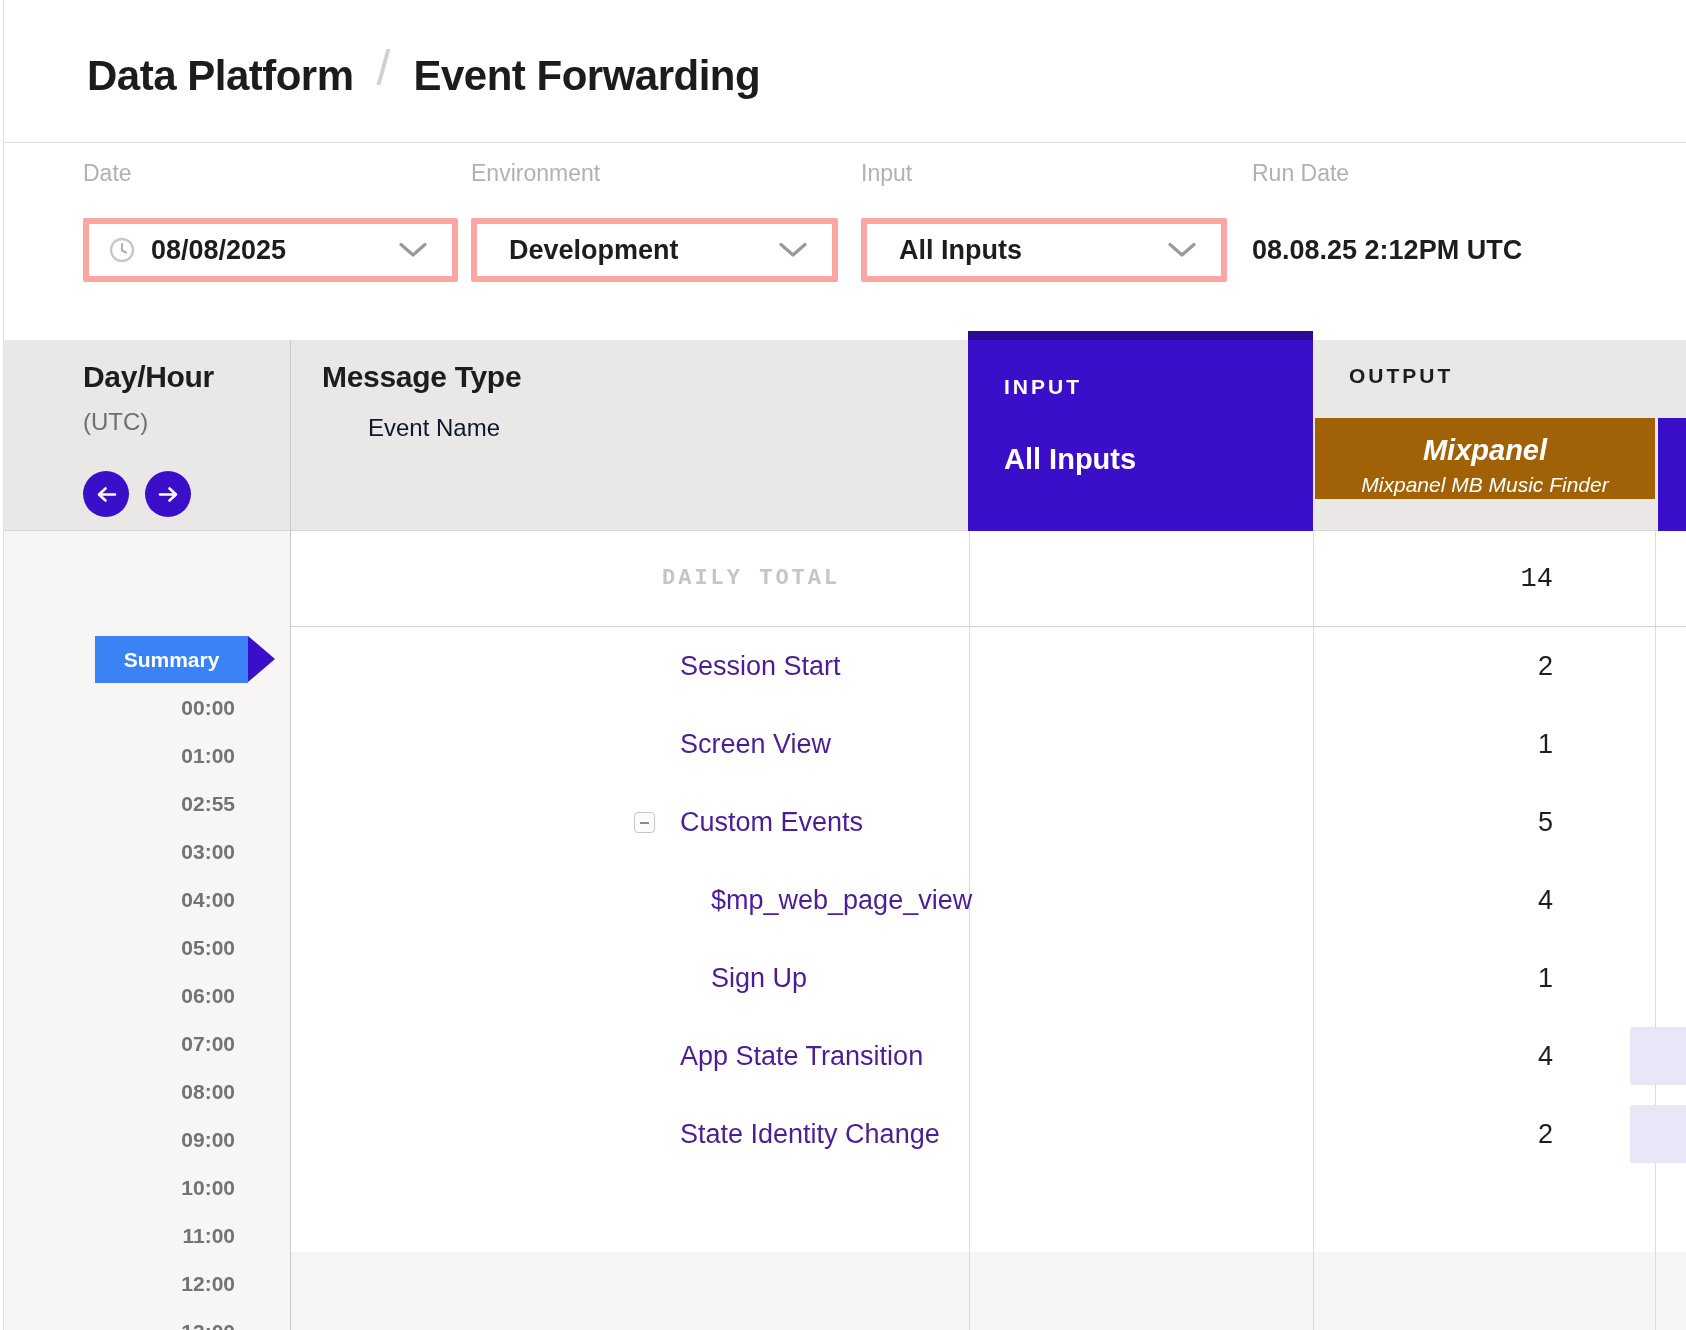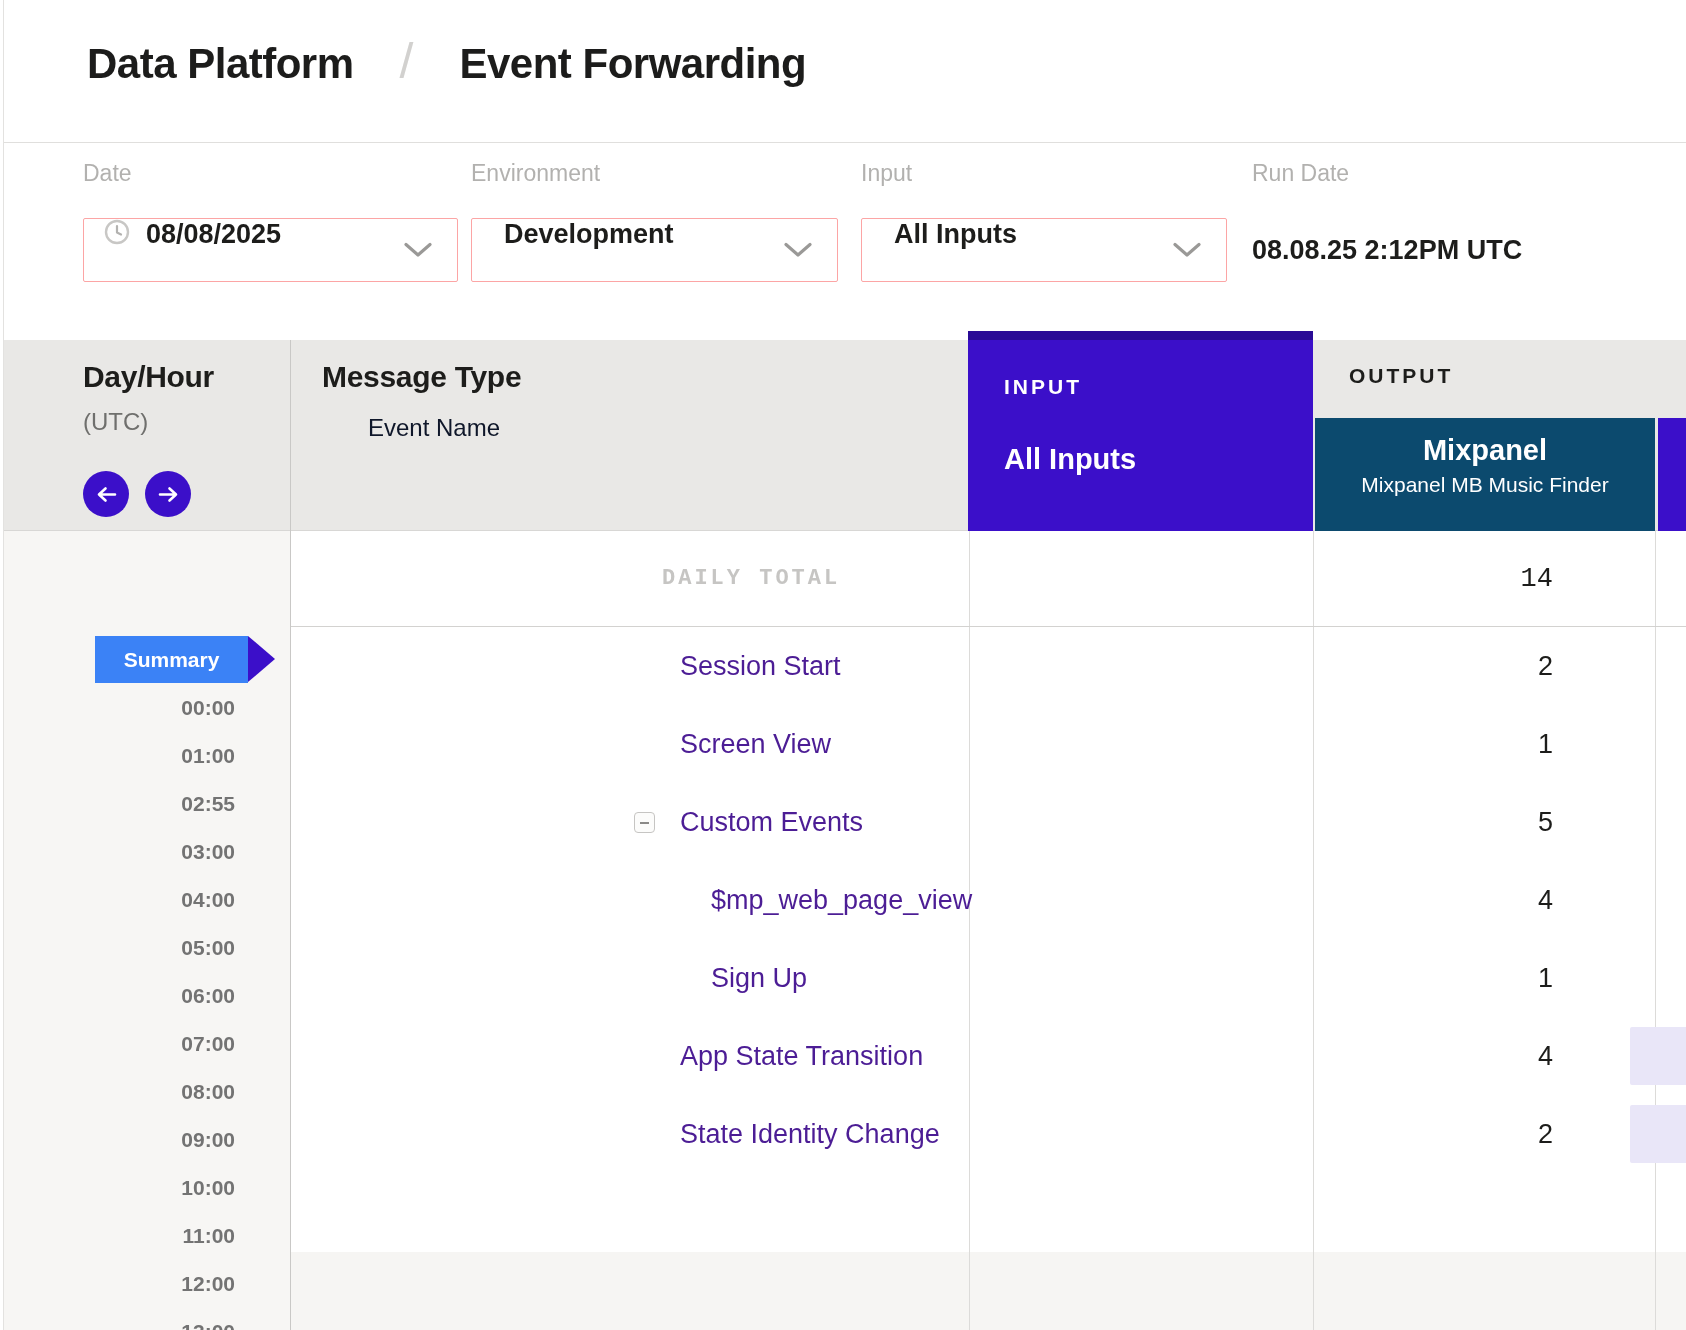--- a/index.html
+++ b/index.html
@@ -4,52 +4,52 @@
 <style>
   * { margin:0; padding:0; box-sizing:border-box; }
   html,body { background:#fff; }
   .page {
     position:relative; width:1686px; height:1330px; overflow:hidden;
     background:#fff; font-family:"Liberation Sans", sans-serif; color:#1d1d1b;
   }
   .page-left-border { position:absolute; left:3px; top:0; width:1px; height:1330px; background:#e3e2e0; }
 
   
-  .breadcrumb { position:absolute; left:87px; top:28px; height:72px; display:flex; align-items:center; gap:46px; }
+  .breadcrumb { position:absolute; left:87px; top:28px; height:72px; display:flex; align-items:flex-end; gap:23px; }
   .crumb { font-size:42px; font-weight:600; letter-spacing:-0.5px; color:#1c1c1b; }
   .crumb-sep { font-size:50px; font-weight:100; color:#d2d1cf; transform:translateY(-3px); }
   .header-rule { position:absolute; left:4px; right:0; top:142px; height:1px; background:#e0dfdd; }
 
   
   .filter-group { position:absolute; top:160px; }
   .filter-label { font-size:23px; color:#b2b1af; height:34px; }
   .select-box {
-    position:relative; margin-top:24px; height:64px; border:1px solid #fca5a5; border-radius:2px;
-    background:#fff; display:flex; align-items:flex-start; cursor:pointer;
+    position:relative; margin-top:24px; height:64px; border:6px solid #fca5a5; border-radius:2px;
+    background:#fff; display:flex; align-items:center; cursor:pointer;
   }
   .select-value { font-size:27px; font-weight:700; color:#1d1d1b; }
   .chev { position:absolute; right:24px; top:50%; transform:translateY(-50%); }
   .run-date-value { margin-top:24px; height:64px; display:flex; align-items:center; font-size:27px; font-weight:700; }
 
   
   .band { position:absolute; left:4px; right:0; top:340px; height:191px; background:#e9e8e6; border-bottom:1px solid #d8d7d5; }
   .dayhour-title { position:absolute; left:83px; top:360px; font-size:30px; font-weight:700; letter-spacing:-0.3px; }
   .dayhour-sub { position:absolute; left:83px; top:408px; font-size:24px; color:#6f6f6d; }
   .nav-arrows { position:absolute; left:83px; top:471px; display:flex; gap:16px; }
   .arrow-btn { width:46px; height:46px; border-radius:50%; background:#3b0fc9; border:none; display:flex; align-items:center; justify-content:center; cursor:pointer; }
   .msgtype-title { position:absolute; left:322px; top:360px; font-size:30px; font-weight:700; letter-spacing:-0.3px; }
   .msgtype-sub { position:absolute; left:368px; top:414px; font-size:24px; color:#0f172a; }
 
   .input-block { position:absolute; left:968px; top:331px; width:345px; height:200px; background:#3b0fc9; cursor:pointer; }
   .input-block::before { content:""; position:absolute; left:0; right:0; top:0; height:9px; background:#2a0b96; }
   .input-head { position:absolute; left:36px; top:44px; font-size:21px; font-weight:700; letter-spacing:3px; color:#fff; }
   .input-name { position:absolute; left:36px; top:112px; font-size:29px; font-weight:700; color:#fff; }
 
   .output-head { position:absolute; left:1349px; top:364px; font-size:21px; font-weight:700; letter-spacing:3px; color:#1d1d1b; }
-  .mixpanel-block { position:absolute; left:1315px; top:418px; width:340px; height:113px; background:#0c4a6e; text-align:center; color:#fff; cursor:pointer; }
+  .mixpanel-block { position:absolute; left:1315px; top:418px; width:340px; height:81px; background:#a16207; text-align:center; color:#fff; cursor:pointer;font-style:italic; }
   .mixpanel-name { margin-top:16px; font-size:29px; font-weight:700; }
   .mixpanel-sub { margin-top:6px; font-size:21px; }
   .next-output-block { position:absolute; left:1658px; top:418px; width:28px; height:113px; background:#3b0fc9; }
 
   
   .hours-col { position:absolute; left:4px; top:531px; width:286px; height:799px; background:#f7f6f4; }
   .bottom-gray { position:absolute; left:291px; right:0; top:1252px; height:78px; background:#f6f5f3; }
   .vline { position:absolute; width:1px; background:#dcdbd9; }
   .vline-main { left:290px; top:340px; height:990px; background:#c9c8c6; }
   .vline-a { left:969px; top:531px; height:799px; }

